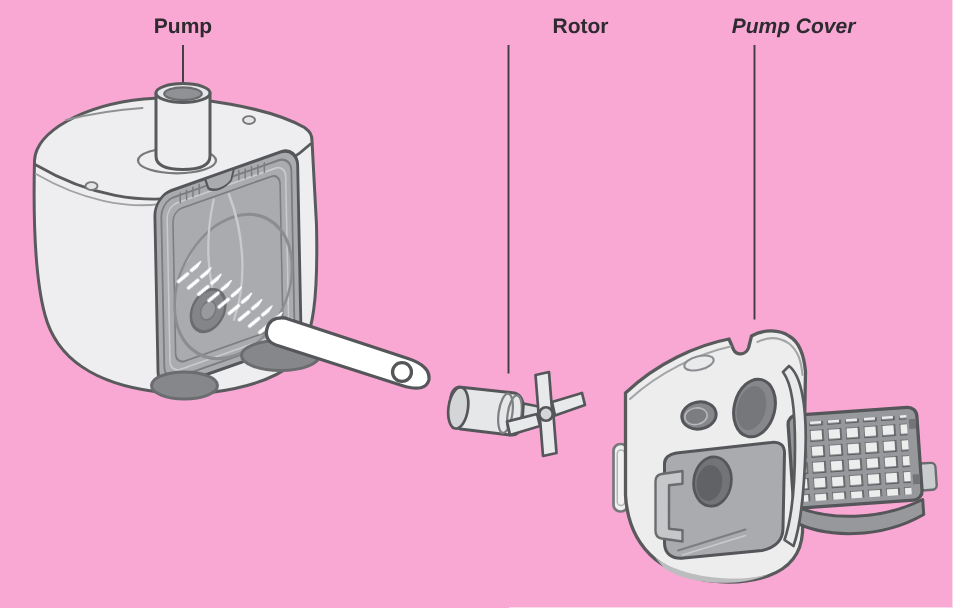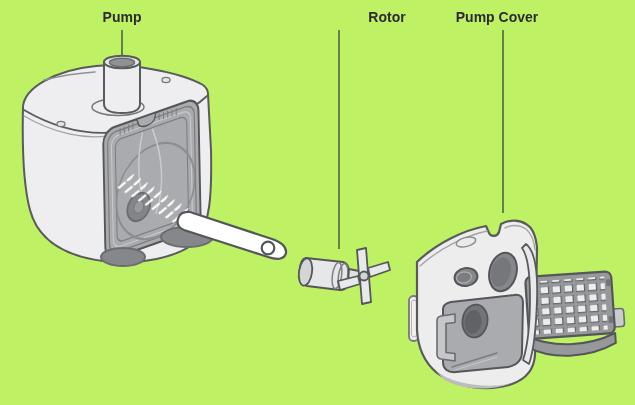--- a/index.html
+++ b/index.html
@@ -1,23 +1,23 @@
 <!DOCTYPE html>
 <html><head>
 <meta charset="utf-8">
 <style>
   html,body{margin:0;padding:0;background:#fff;}
-  .canvas{position:relative;width:635px;height:405px;background:#bef264;overflow:hidden;
+  .canvas{position:relative;width:635px;height:405px;background:#f9a8d4;overflow:hidden;
           font-family:"Liberation Sans",sans-serif;}
   .canvas svg{position:absolute;left:0;top:0;}
   .part-label{position:absolute;top:8px;transform:translateX(-50%);
               font-size:14px;font-weight:700;color:#2d2b2f;line-height:18px;white-space:nowrap;}
   .lbl-pump{left:122px;}
   .lbl-rotor{left:339px;margin-left:48px;}
-  .lbl-cover{left:497px;}
+  .lbl-cover{left:529px;font-style:italic;}
 </style>
 </head>
 <body>
 
 <div class="canvas">
 
   <svg width="635" height="405" viewBox="0 0 635 405">
     <defs>
       <pattern id="bristle" width="8" height="22" patternUnits="userSpaceOnUse">
         <line x1="4.5" y1="1.5" x2="2" y2="9" stroke="#ffffff" stroke-width="2.3" stroke-linecap="round"></line>

